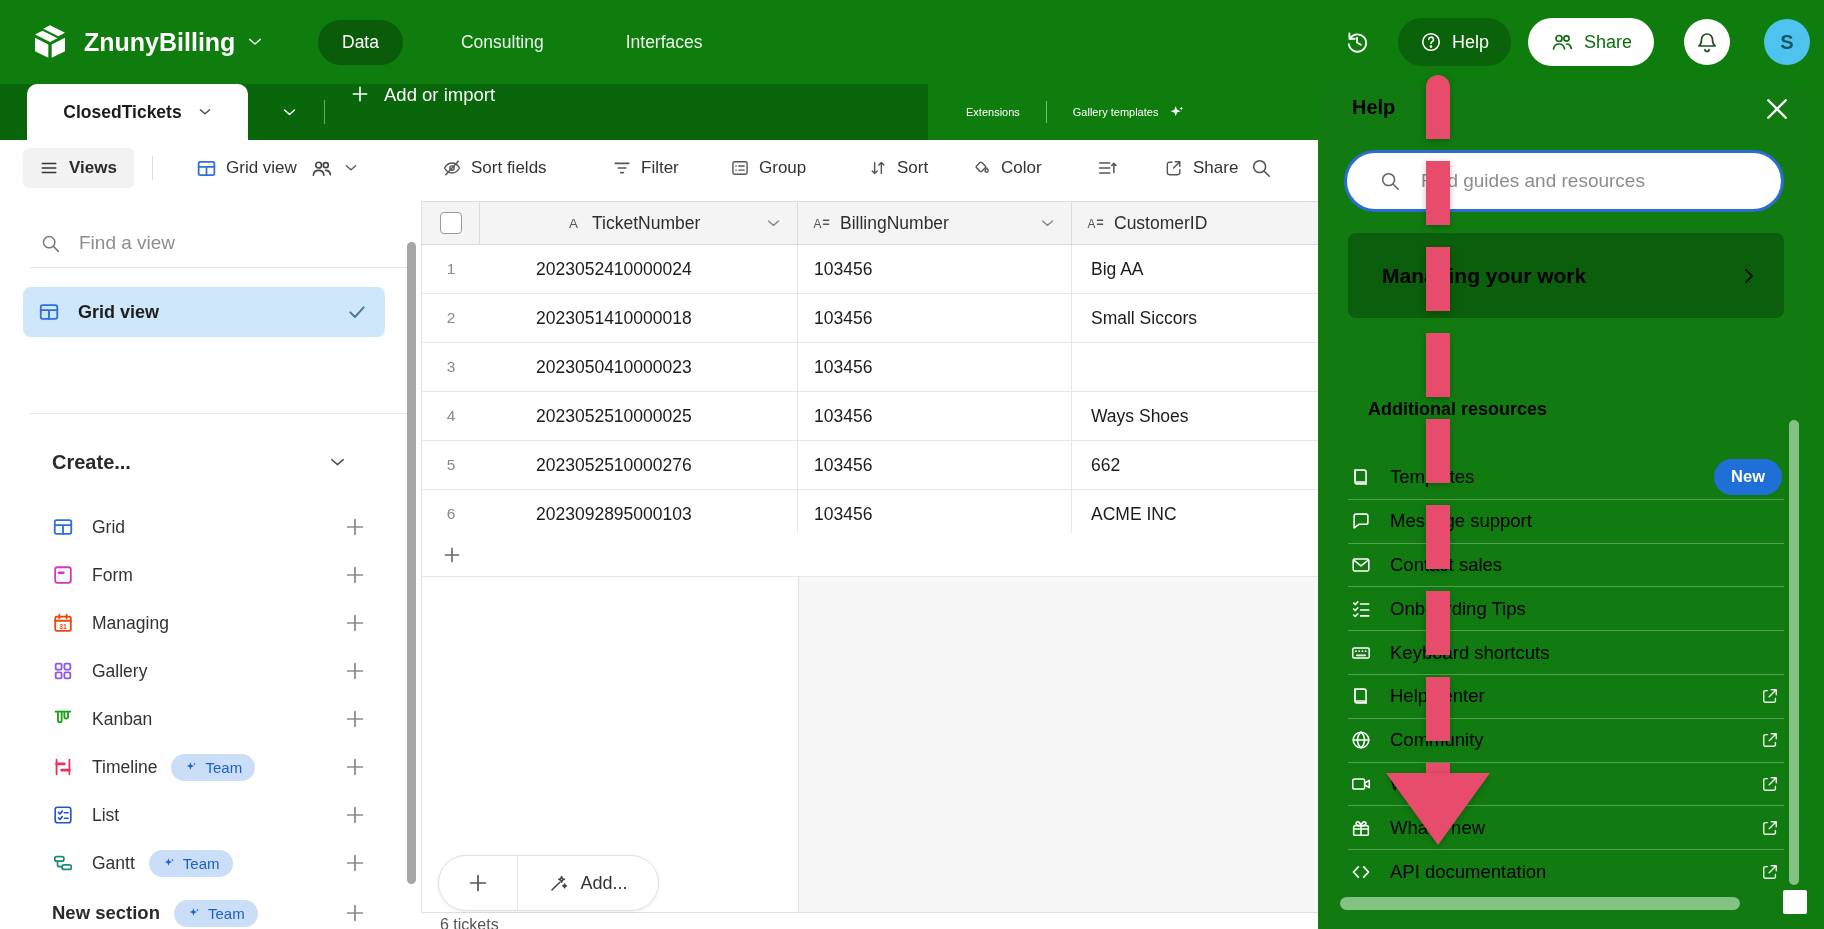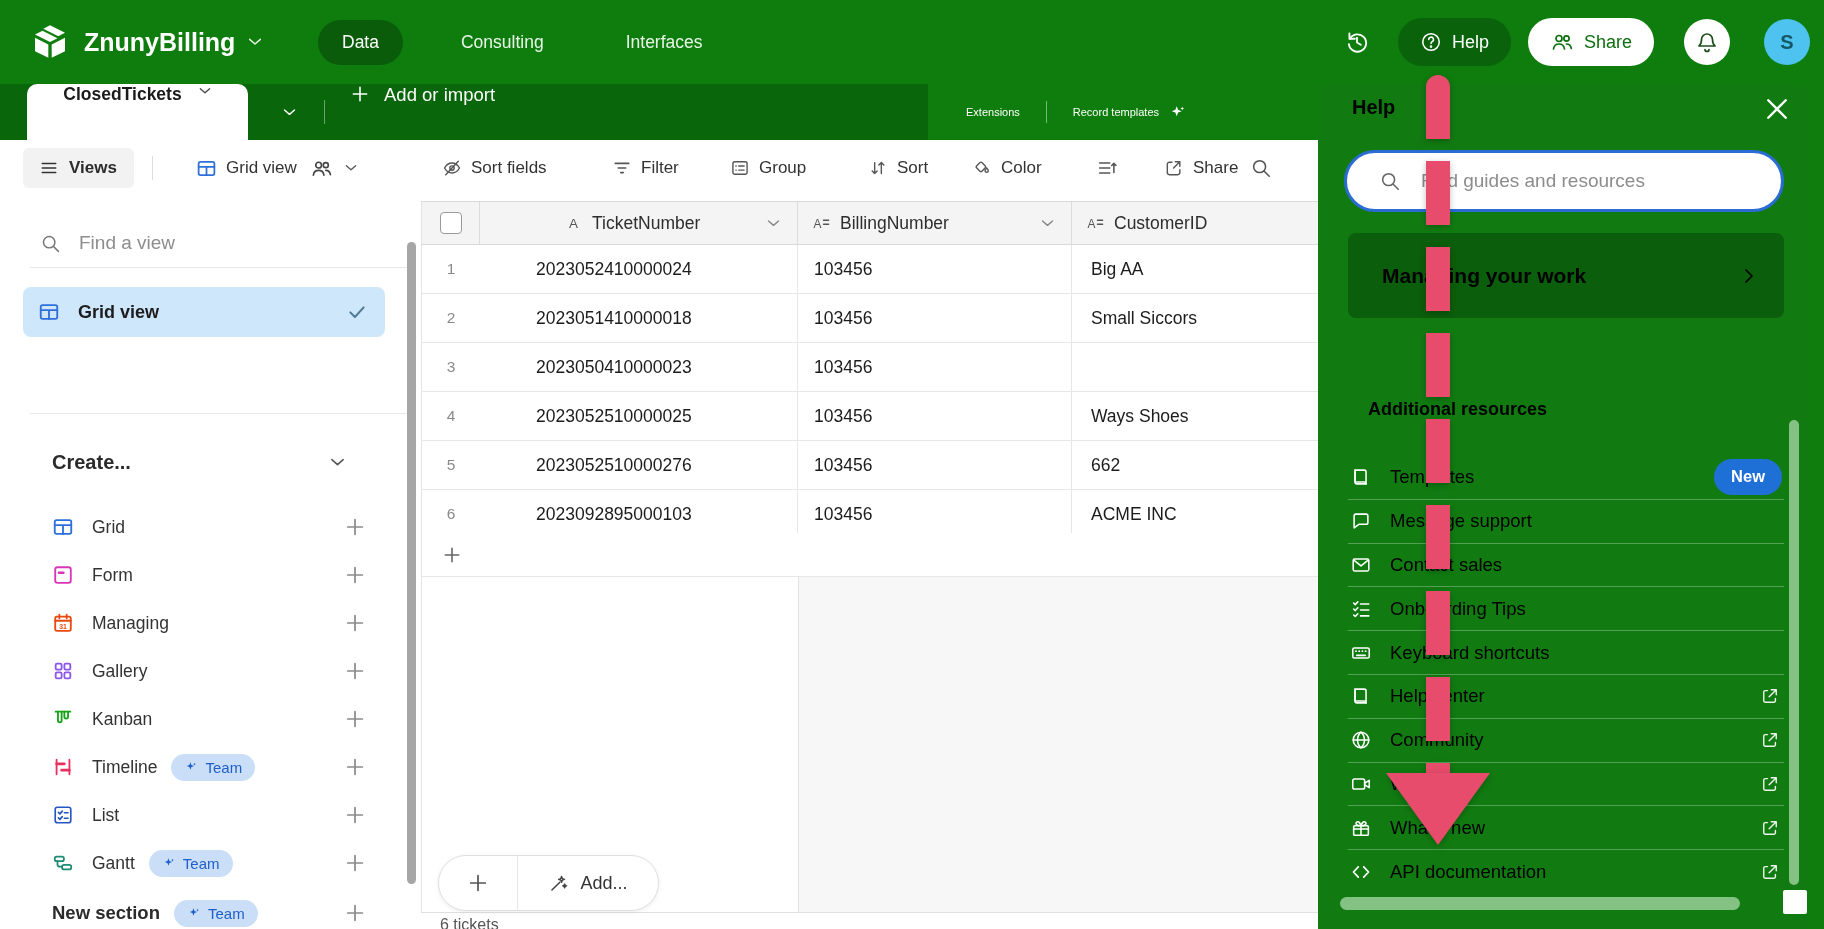--- a/index.html
+++ b/index.html
@@ -29,21 +29,21 @@
   .help-pill .ic{width:22px;height:22px}
   .share-pill{left:1528px;top:18px;background:#fff;color:#0d6e0d}
   .share-pill .ic{width:24px;height:24px}
   .bell-circle{left:1684px;top:19px;width:46px;height:46px;border-radius:50%;background:#fff;color:#1d4d1d;display:flex;align-items:center;justify-content:center}
   .bell-circle .ic{width:24px;height:24px}
   .avatar{left:1764px;top:19px;width:46px;height:46px;border-radius:50%;background:#4ec3ef;color:#135764;display:flex;align-items:center;justify-content:center;font-size:20px;font-weight:700}
 
   
   .tabstrip{left:0;top:84px;width:1824px;height:56px;background:#0e7d0d}
   .tabstrip-dark{left:0;top:84px;width:928px;height:56px;background:#0a660a}
-  .table-tab{left:27px;top:84px;width:221px;height:56px;background:#fff;border-radius:10px 10px 0 0;display:flex;align-items:flex-start;justify-content:center;gap:16px;font-size:17.5px;font-weight:600;color:#1b1b1b;cursor:pointer}
+  .table-tab{left:27px;top:84px;width:221px;height:56px;background:#fff;border-radius:10px 10px 0 0;display:flex;align-items:center;justify-content:center;gap:16px;font-size:17.5px;font-weight:600;color:#1b1b1b;cursor:pointer}
   .table-tab .ic{width:14px;height:14px;color:#444}
   .tab-switcher{left:272px;top:98px;width:34px;height:28px;display:flex;align-items:center;justify-content:center;color:#fff;cursor:pointer}
   .tab-switcher .ic{width:15px;height:15px}
   .strip-div{left:324px;top:100px;width:1px;height:24px;background:rgba(255,255,255,.4)}
   .add-import{left:350px;top:84px;height:56px;display:flex;gap:14px;color:#fff;font-size:18.5px;cursor:pointer}
   .add-import .ic{width:20px;height:20px}
   .ext-row{left:940px;top:84px;height:56px;display:flex;align-items:center;color:#fff;font-size:11px}
   .ext-label{padding:0 26px;cursor:pointer}
   .ext-div{width:1px;height:22px;background:rgba(255,255,255,.45)}
   .rt-label{padding:0 10px 0 26px;cursor:pointer;display:flex;align-items:center;gap:9px}
@@ -242,21 +242,21 @@
       <svg viewBox="0 0 24 24" fill="none" stroke="currentColor" stroke-width="1.7" stroke-linecap="round" stroke-linejoin="round">
         <path d="M12 4v16M4 12h16" stroke-width="1.9"></path>
       </svg>
     </span>
   <span>Add or import</span>
 </div>
 <div class="abs ext-row">
   <span class="ext-label">Extensions</span>
   <span class="ext-div"></span>
   <span class="rt-label">
-    <span>Record templates</span>
+    <span>Gallery templates</span>
     <span class="ic">
         <svg viewBox="0 0 24 24" fill="none" stroke="currentColor" stroke-width="1.7" stroke-linecap="round" stroke-linejoin="round">
           <path d="M11 4l1.7 4.6L17.3 10.3l-4.6 1.7L11 16.6l-1.7-4.6L4.7 10.3l4.6-1.7z" fill="currentColor" stroke="none"></path>
           <path d="M18 4.5l.7 1.8 1.8.7-1.8.7-.7 1.8-.7-1.8-1.8-.7 1.8-.7z" fill="currentColor" stroke="none"></path>
         </svg>
       </span>
   </span>
 </div>
 
 <div class="abs main-area"></div>

